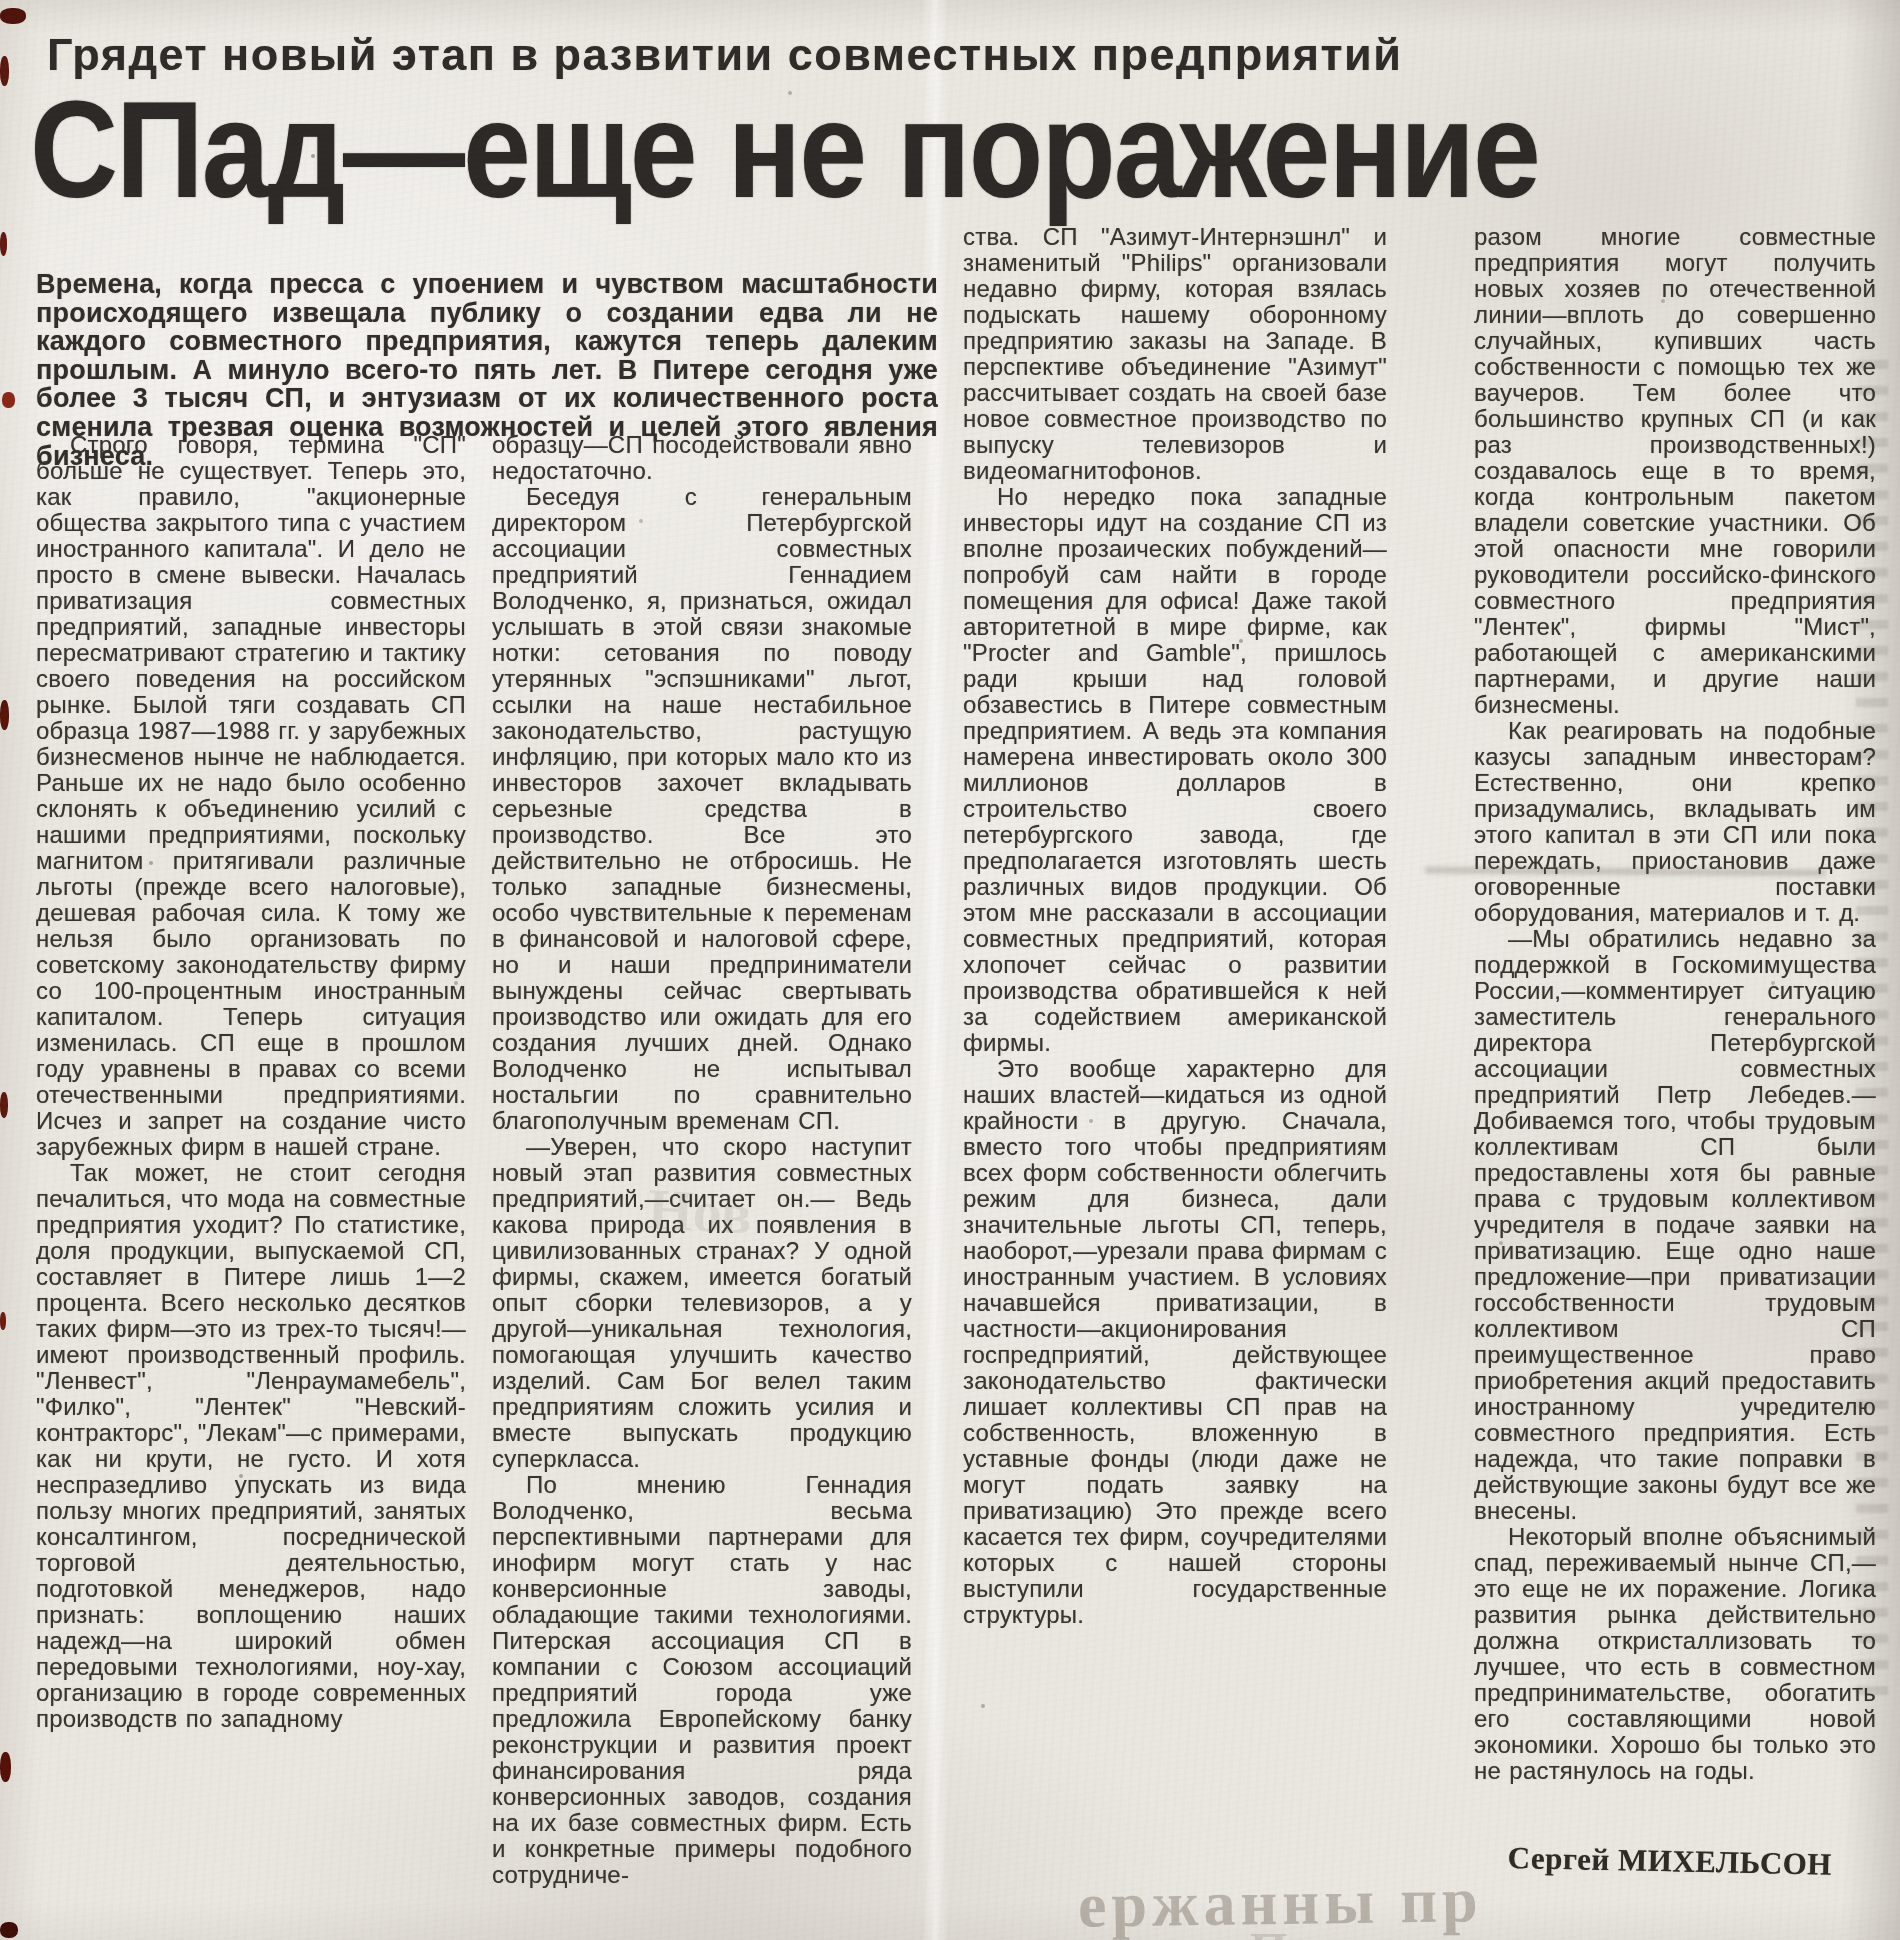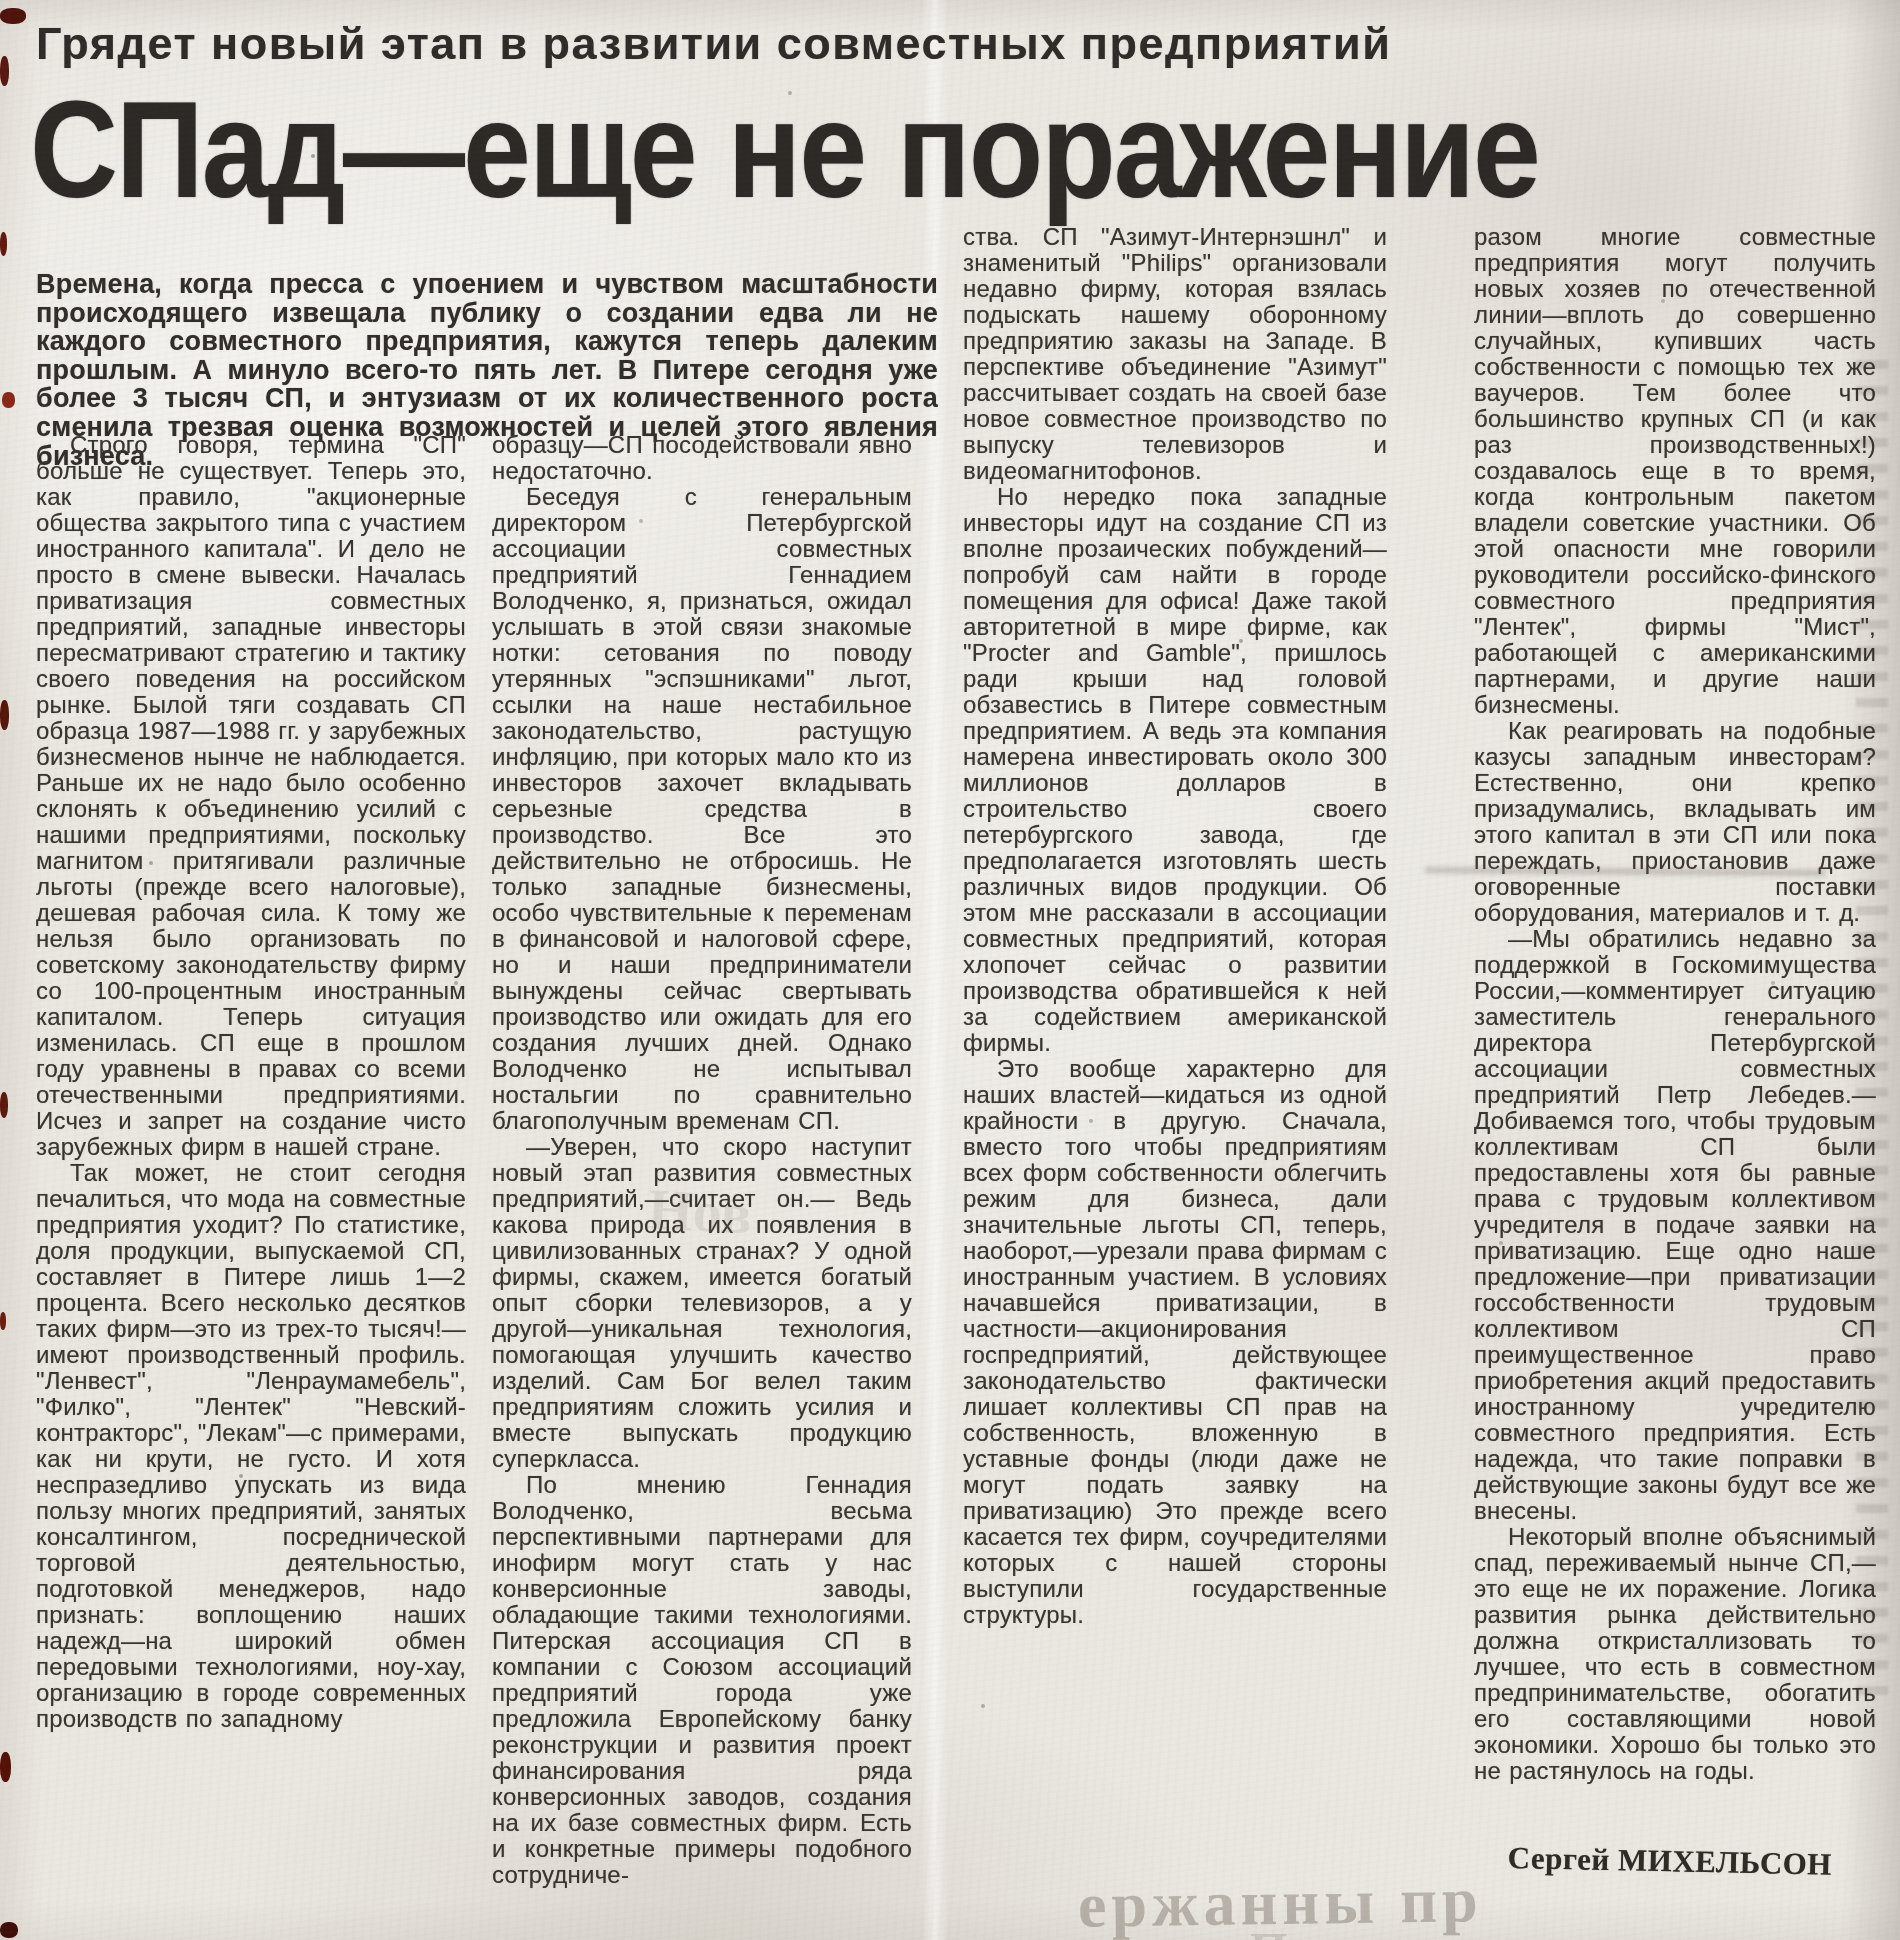--- a/index.html
+++ b/index.html
@@ -32,21 +32,21 @@
   .crease-line {
     position:absolute; left:922px; top:0; width:26px; height:1940px; pointer-events:none;
     background:linear-gradient(to right, rgba(255,255,255,0), rgba(255,255,255,.5), rgba(255,255,255,0));
   }
   .edge-text-strip {
     position:absolute; left:1856px; top:360px; width:32px; height:1340px; pointer-events:none;
     background:repeating-linear-gradient(to bottom, rgba(92,85,76,.15) 0 9px, transparent 9px 26px);
     filter:blur(1.2px);
   }
   .kicker {
-    position:absolute; left:36px; top:18px; margin:0;
+    position:absolute; left:36px; top:18px; margin:11px;
     font-size:45px; font-weight:bold; letter-spacing:1.5px; white-space:nowrap;
     color:#2f2b28; text-shadow:0 0 1px rgba(47,43,40,.4);
   }
   .headline {
     position:absolute; left:30px; top:72px; margin:0;
     font-size:122px; font-weight:bold; letter-spacing:-2px; white-space:nowrap;
     transform:scaleY(1.12); transform-origin:left top;
     color:#2c2926; text-shadow:0 0 1.5px rgba(44,41,38,.45);
   }
   .lede {

